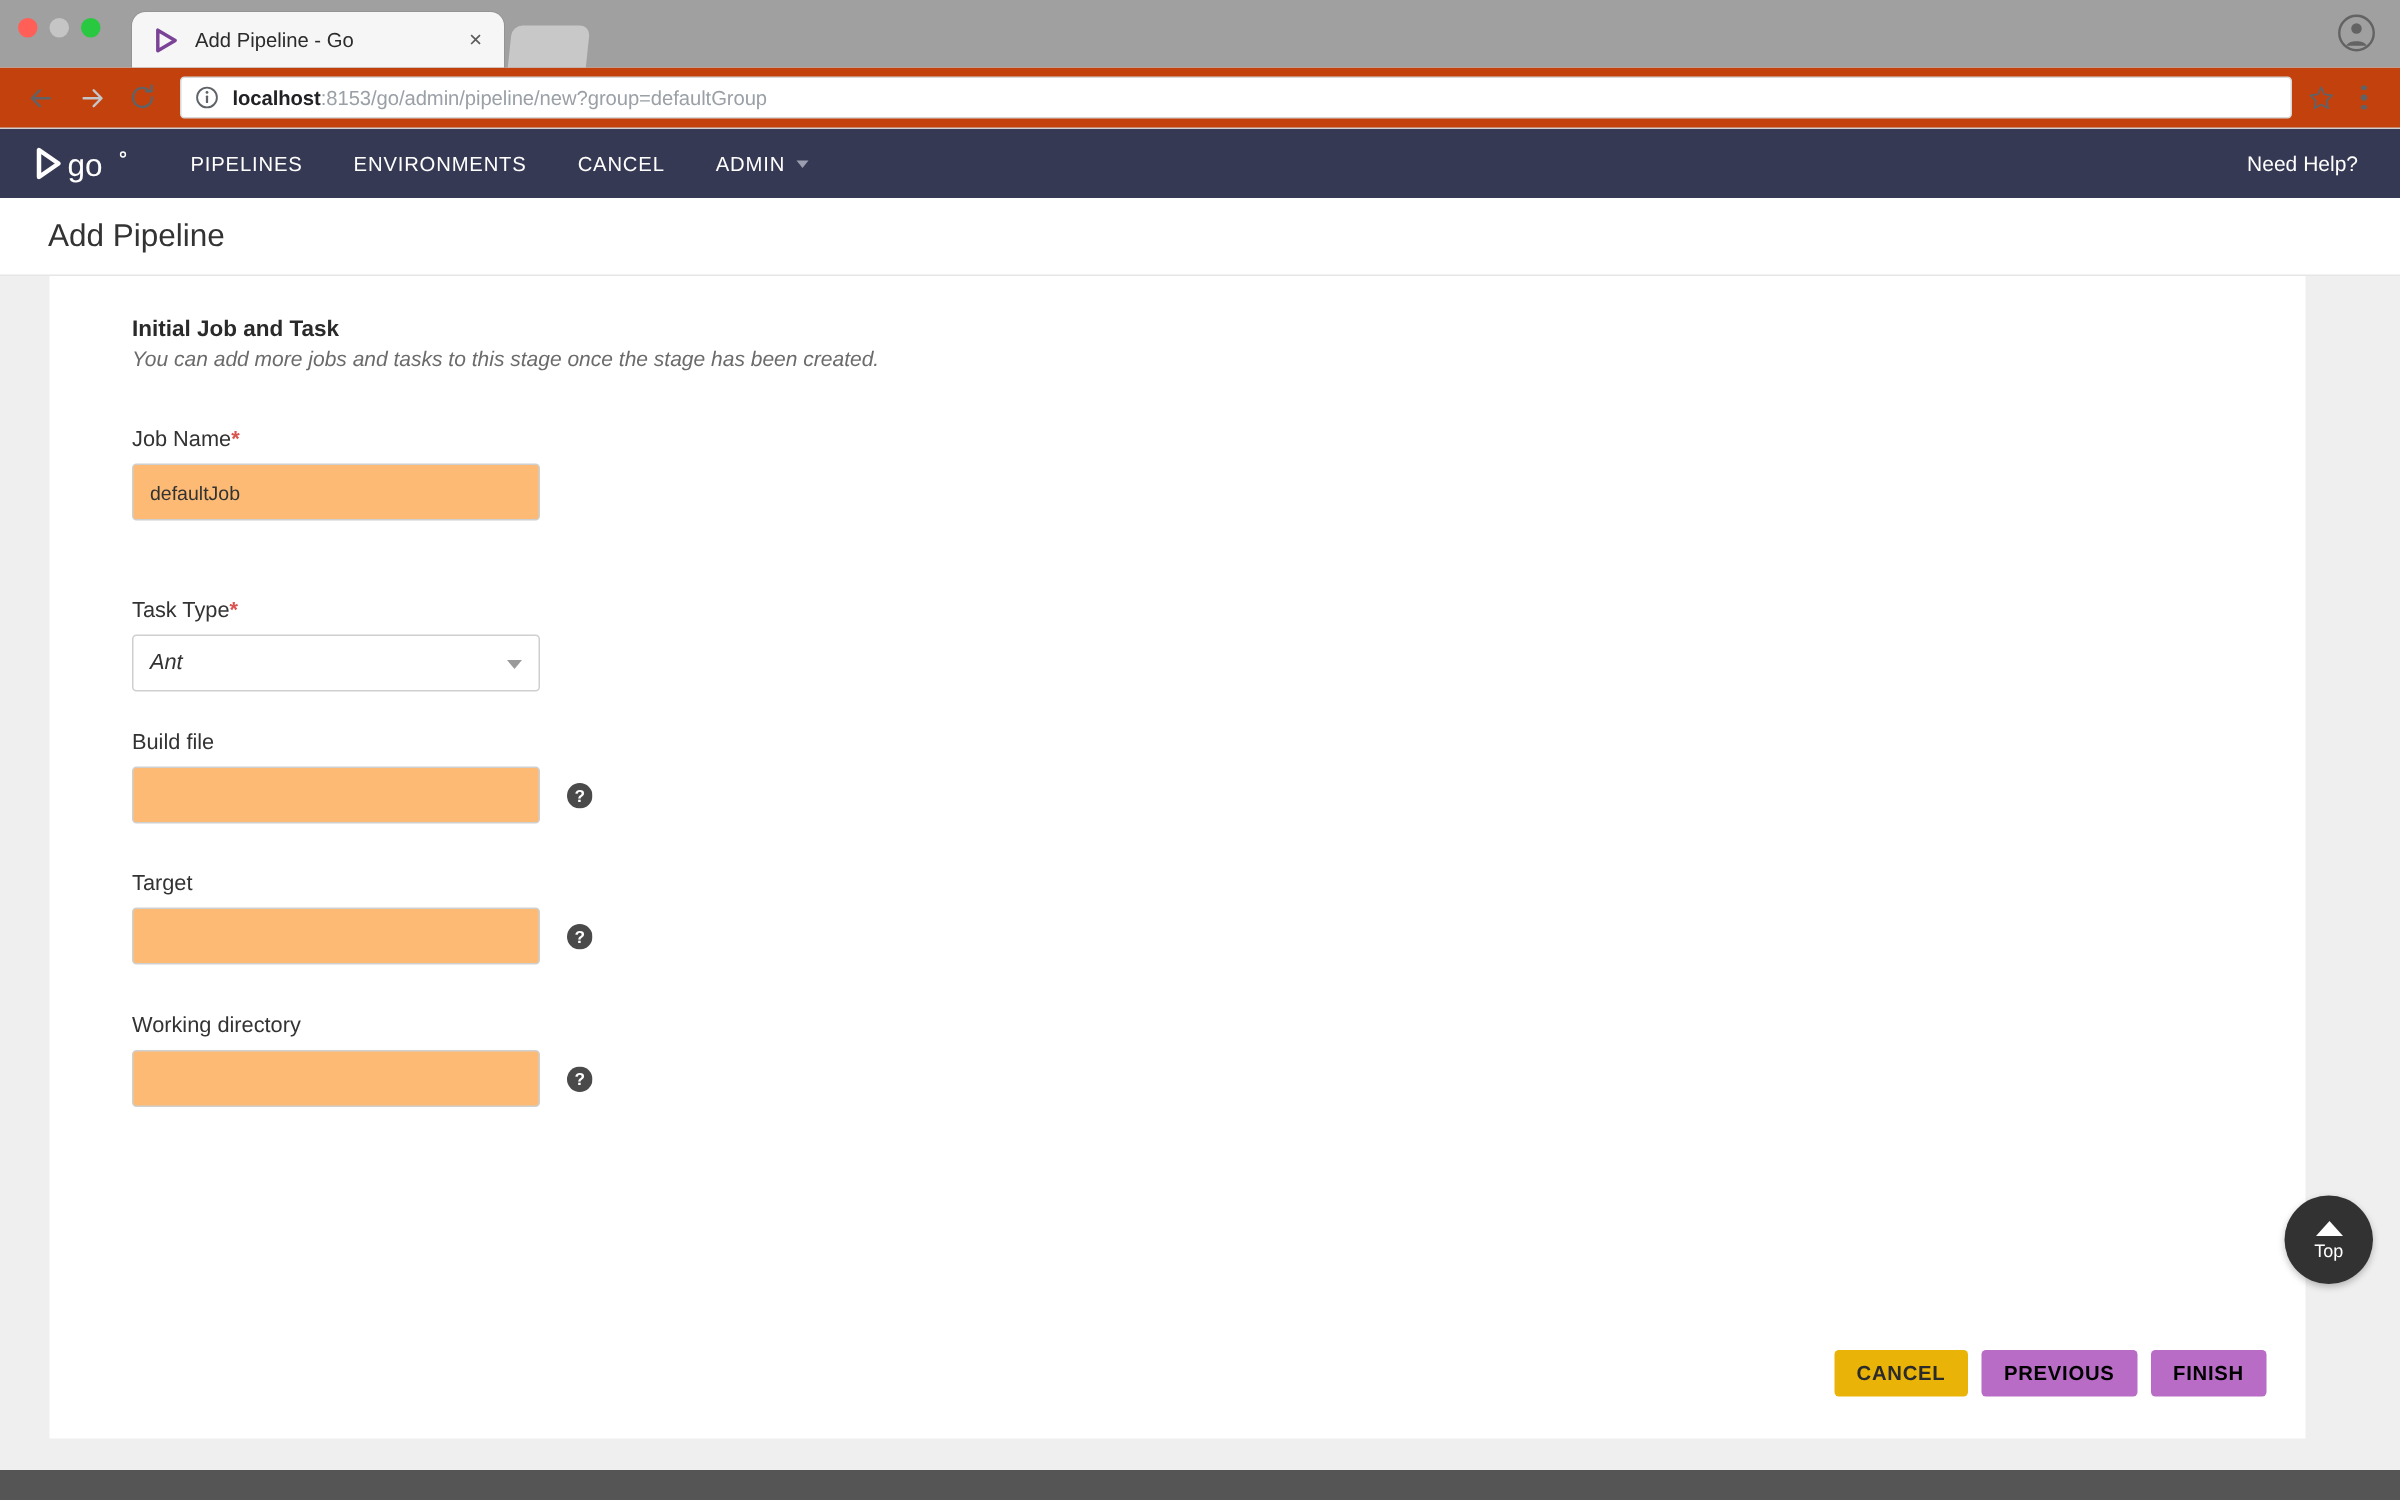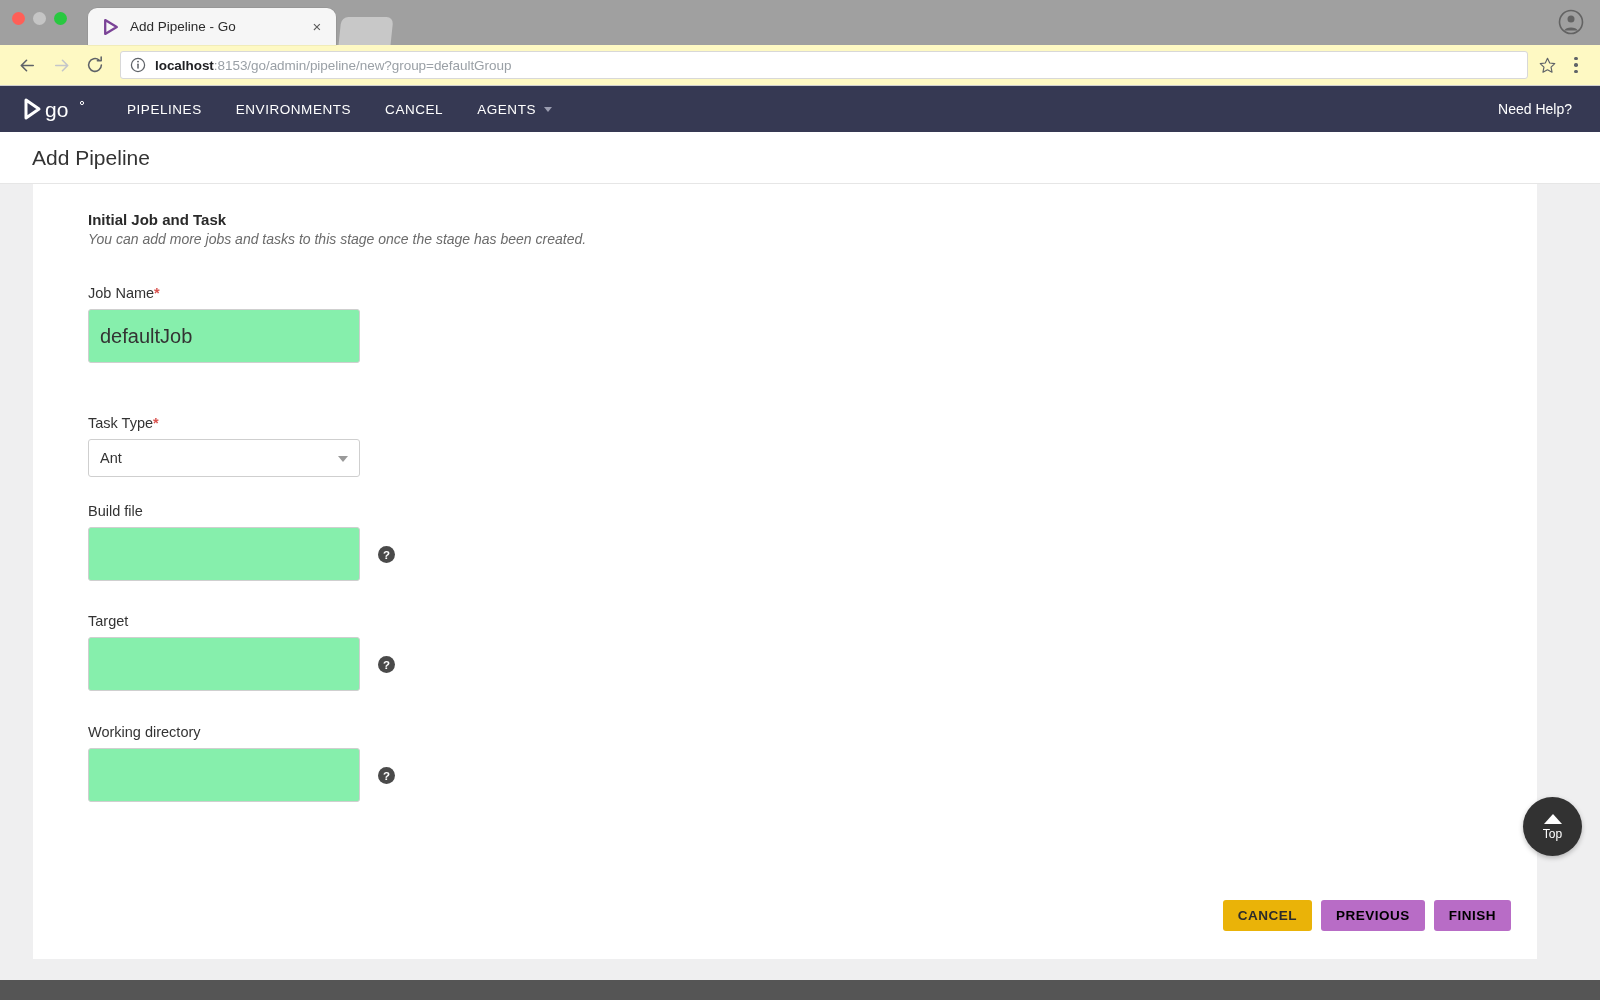--- a/index.html
+++ b/index.html
@@ -68,21 +68,21 @@
     transform: skewX(-6deg);
   }
   .profile-icon {
     position: absolute;
     right: 16px; top: 9px;
     width: 26px; height: 26px;
   }
 
   .toolbar {
     height: 41px;
-    background: #fef9c3;
+    background: #c2410c;
     display: flex;
     align-items: center;
     padding: 0 10px;
     border-bottom: 1px solid #cfcfcf;
   }
   .nav-btn {
     width: 34px; height: 34px;
     display: flex; align-items: center; justify-content: center;
     color: #5f6368;
     flex: 0 0 34px;
@@ -191,40 +191,40 @@
     font-size: 14.5px;
     color: #333;
     display: block;
     margin-bottom: 8px;
   }
   .req { color: #d9534f; font-weight: bold; }
 
   .row { display: flex; align-items: center; }
 
   .text-input {
-    width: 272px; height: 54px;
+    width: 272px; height: 38px;
     border: 1px solid #cfcfcf;
     border-radius: 3px;
-    background: #86efac;
-    font-size: 20px;
+    background: #fdba74;
+    font-size: 13px;
     color: #333;
     padding: 0 11px;
     font-family: "Liberation Sans", sans-serif;
     outline: none;
   }
   .select-box {
     width: 272px; height: 38px;
     border: 1px solid #cfcfcf;
     border-radius: 3px;
     background: #fff;
     display: flex; align-items: center;
     padding: 0 11px;
     position: relative;
   }
-  .select-value { font-size: 14.5px; color: #333; }
+  .select-value { font-size: 14.5px; color: #333; font-style: italic; }
   .select-arrow {
     position: absolute; right: 11px; top: 50%;
     margin-top: -2px;
     width: 0; height: 0;
     border-left: 5.5px solid transparent;
     border-right: 5.5px solid transparent;
     border-top: 6px solid #9a9a9a;
   }
   .help-icon {
     width: 17px; height: 17px;
@@ -372,21 +372,21 @@
         <span class="nav-link">
             <span>PIPELINES</span>
           </span>
         <span class="nav-link">
             <span>ENVIRONMENTS</span>
           </span>
         <span class="nav-link">
             <span>CANCEL</span>
           </span>
         <span class="nav-link">
-            <span>AGENTS</span>
+            <span>ADMIN</span>
             <span class="caret"></span>
           </span>
       </div>
 
       <span class="need-help">Need Help?</span>
     </div>
 
     <div class="page-header">
       <h1 class="page-title">Add Pipeline</h1>
     </div>

